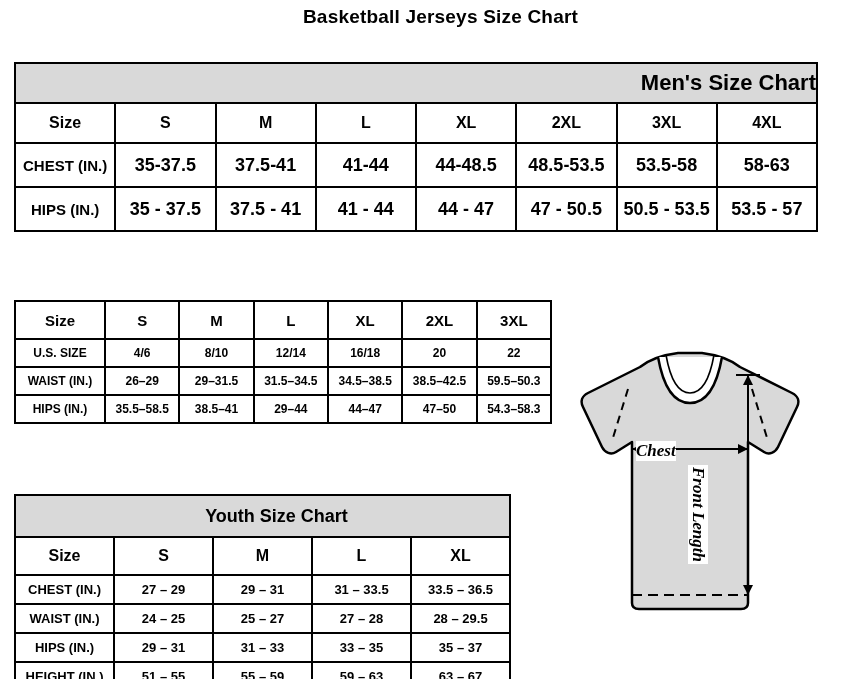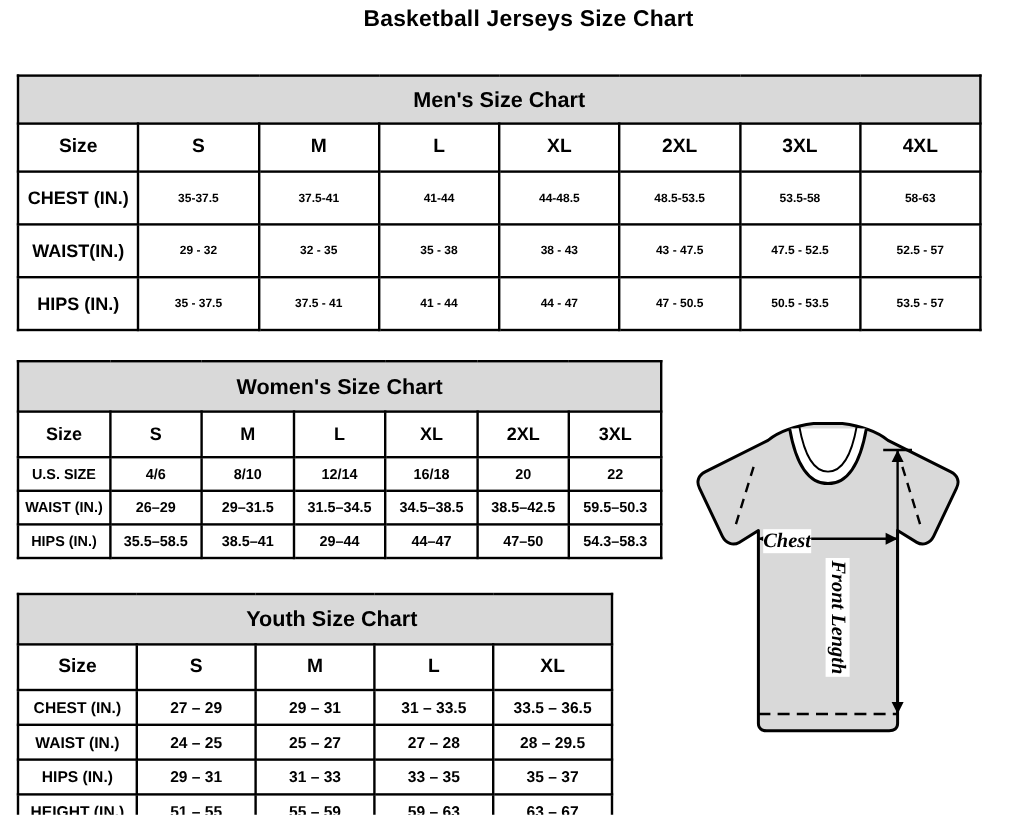--- a/index.html
+++ b/index.html
@@ -57,22 +57,22 @@
     text-align: center;
   }
 
   
   #men-wrap {
     position: absolute;
     left: 14px;
     top: 62px;
   }
   #men-table { width: 804px; }
-  #men-table td, #men-table th { height: 42px; font-size: 10px; }
-  #men-table .caption-cell { height: 38px; font-size: 18px; }
+  #men-table td, #men-table th { height: 42px; font-size: 18px; }
+  #men-table .caption-cell { height: 38px; font-size: 22px; text-align: right; }
   #men-table .hdr-cell { font-size: 16px; height: 38px; }
   #men-table .rowlabel { font-size: 15px; }
 
   
   #women-wrap {
     position: absolute;
     left: 14px;
     top: 300px;
   }
   #women-table { width: 538px; }
@@ -153,49 +153,36 @@
         <td class="rowlabel">CHEST (IN.)</td>
         <td>35-37.5</td>
         <td>37.5-41</td>
         <td>41-44</td>
         <td>44-48.5</td>
         <td>48.5-53.5</td>
         <td>53.5-58</td>
         <td>58-63</td>
       </tr>
       <tr>
-        <td class="rowlabel">WAIST(IN.)</td>
-        <td>29 - 32</td>
-        <td>32 - 35</td>
-        <td>35 - 38</td>
-        <td>38 - 43</td>
-        <td>43 - 47.5</td>
-        <td>47.5 - 52.5</td>
-        <td>52.5 - 57</td>
-      </tr>
-      <tr>
         <td class="rowlabel">HIPS (IN.)</td>
         <td>35 - 37.5</td>
         <td>37.5 - 41</td>
         <td>41 - 44</td>
         <td>44 - 47</td>
         <td>47 - 50.5</td>
         <td>50.5 - 53.5</td>
         <td>53.5 - 57</td>
       </tr>
     </tbody>
   </table>
 </div>
 
 <div id="women-wrap">
   <table class="chart" id="women-table">
     <tbody>
-      <tr>
-        <td class="caption-cell" colspan="7">Women's Size Chart</td>
-      </tr>
       <tr>
         <th class="hdr-cell" style="width:88px">Size</th>
         <th class="hdr-cell">S</th>
         <th class="hdr-cell">M</th>
         <th class="hdr-cell">L</th>
         <th class="hdr-cell">XL</th>
         <th class="hdr-cell">2XL</th>
         <th class="hdr-cell">3XL</th>
       </tr>
       <tr>

